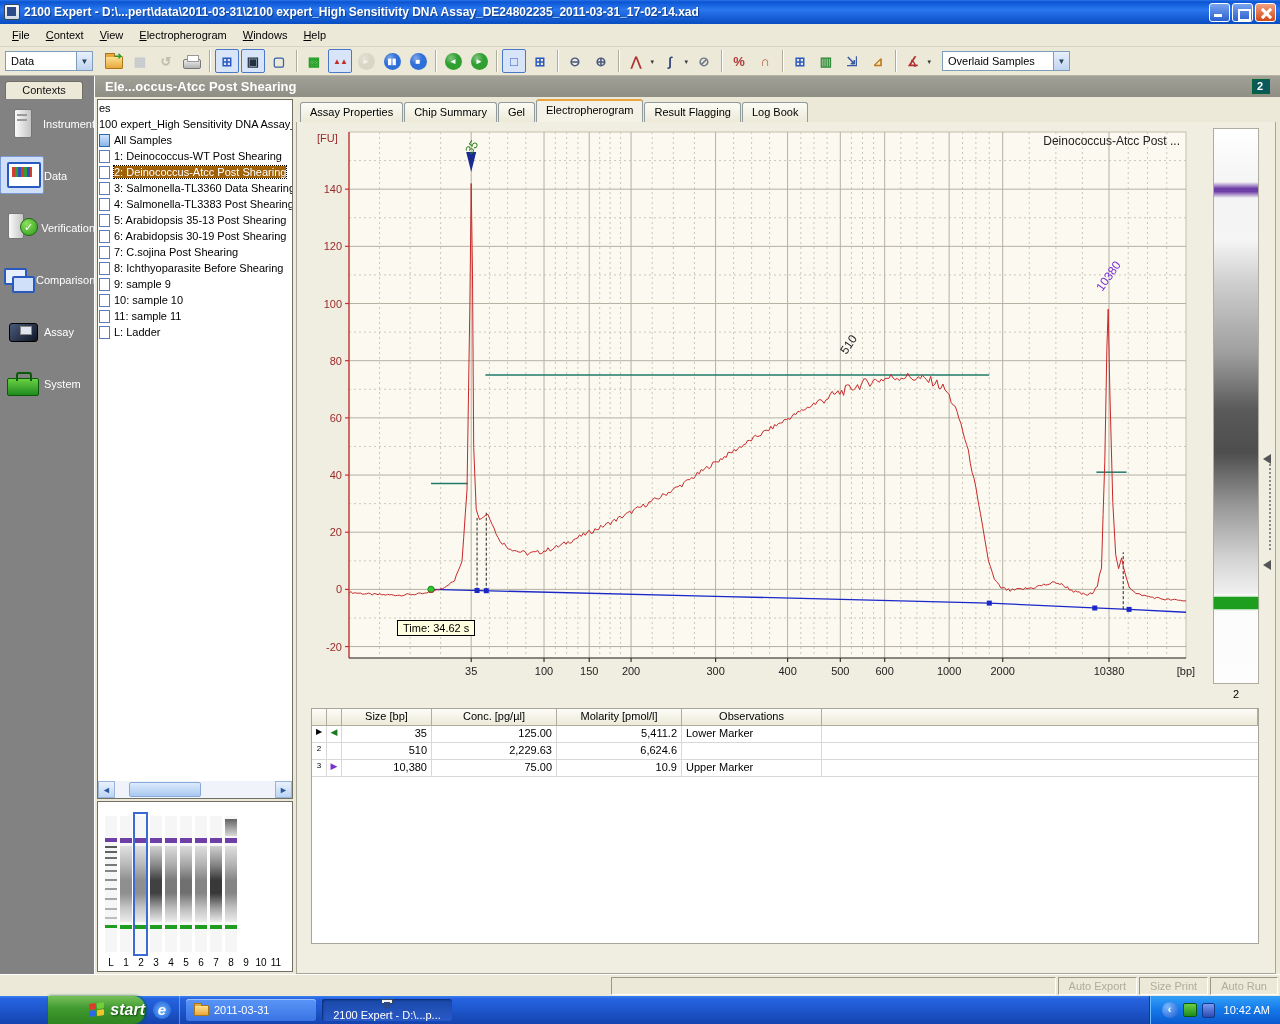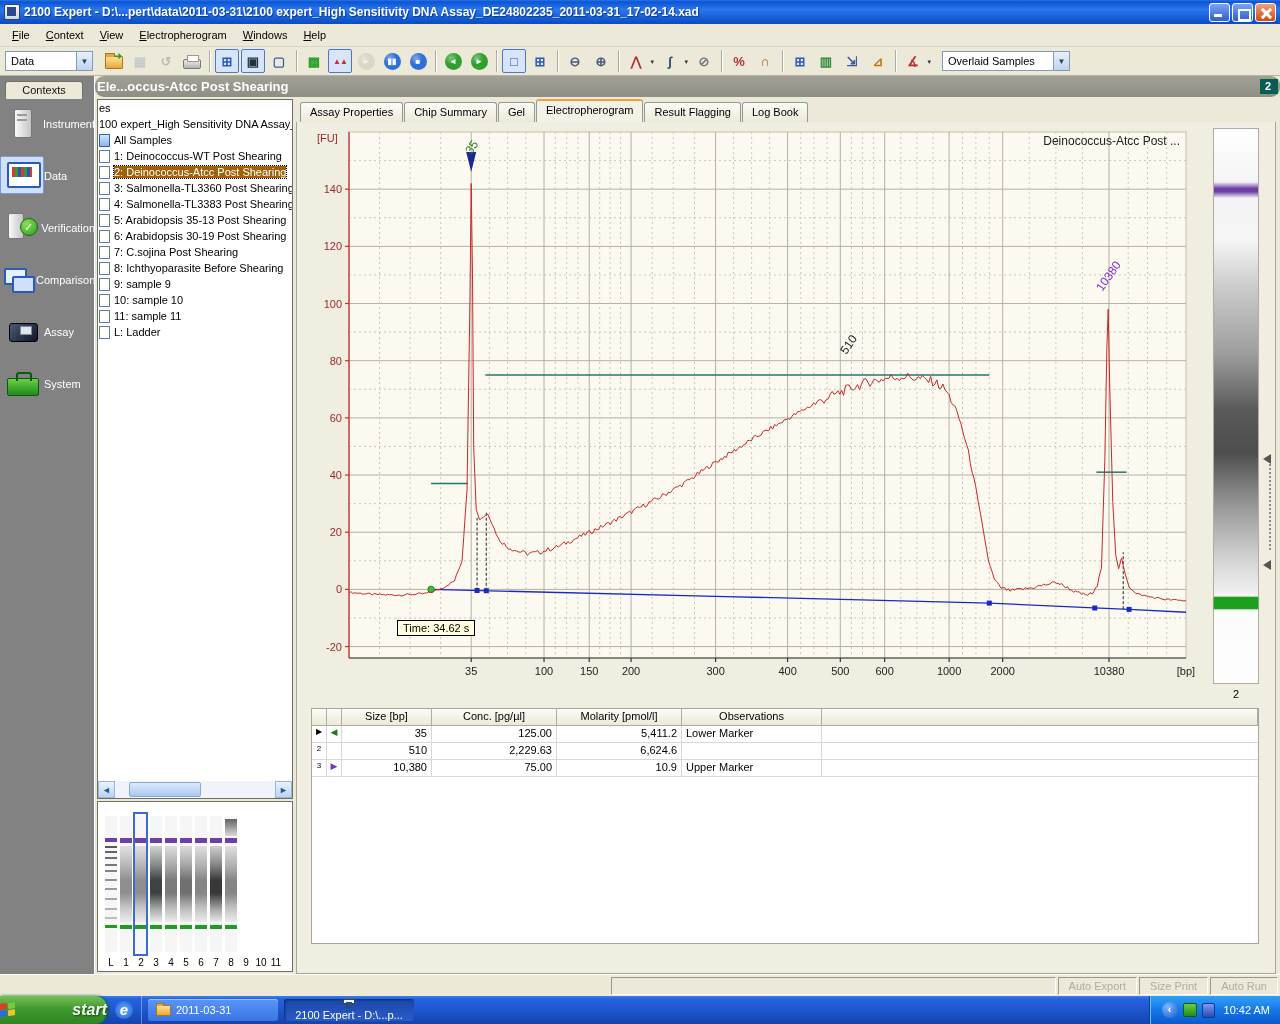--- a/index.html
+++ b/index.html
@@ -87,21 +87,21 @@
   .minigel { position:absolute; left:97px; top:801px; width:196px; height:171px; background:#fff; border:1px solid #716f64; }
   .mg-lanes { position:absolute; left:7px; top:14px; height:136px; display:flex; gap:3px; }
   .mg-lane { width:12px; height:136px; position:relative; background:#f6f6f6; }
   .mg-lane.empty { background:transparent; }
   .mg-band { position:absolute; left:0; width:100%; }
   .mg-labels { position:absolute; left:7px; bottom:3px; display:flex; gap:3px; }
   .mg-labels span { width:12px; text-align:center; font-size:10px; }
   .mg-sel { position:absolute; border:2px solid #3a6ad4; left:0; top:0; }
 
   
-  .header-bar { position:absolute; left:95px; top:76px; width:1185px; height:21px; background:linear-gradient(#a2a198,#8f8e85); color:#fff; font-weight:bold; font-size:13px; display:flex; align-items:center; padding:0 2px;border-radius:9px; }
+  .header-bar { position:absolute; left:95px; top:76px; width:1185px; height:21px; background:linear-gradient(#a2a198,#8f8e85); color:#fff; font-weight:bold; font-size:13px; display:flex; align-items:center; padding:0 10px; }
   .header-bar .spacer { flex:1; }
   .hdr-ic { width:18px; height:15px; background:#0a5a5a; border:1px solid #063; position:relative; }
   .hdr-ic::after { content:"2"; position:absolute; left:4px; top:0px; color:#fff; font-size:11px; font-weight:bold; }
   .tabs-row { position:absolute; left:300px; top:99px; height:23px; display:flex; align-items:flex-end; }
   .tab { height:20px; padding:0 9px; line-height:19px; background:linear-gradient(#fcfcf4,#ece9d8); border:1px solid #919b9c; border-bottom:none; border-radius:3px 3px 0 0; margin-right:1px; color:#000; }
   .tab.active { height:23px; background:#f4f2e6; border-top:2px solid #e8a33d; font-weight:normal; }
   .content { position:absolute; left:296px; top:122px; width:980px; height:852px; background:#f0eee1; border:1px solid #a8a49a; border-top:none; }
 
   
   #chart-svg { position:absolute; left:0; top:0; }
@@ -143,21 +143,21 @@
   .btab::first-letter { text-decoration:underline; }
 
   
   .statusbar { position:absolute; left:0; top:974px; width:1280px; height:22px; background:#ece9d8; border-top:1px solid #fff; display:flex; align-items:center; justify-content:flex-end; }
   .sb-cell { height:18px; line-height:17px; padding:0 10px; color:#b0ac9e; border:1px solid; border-color:#9a968a #fff #fff #9a968a; margin-right:2px; }
   .sb-cell.wide { width:445px; margin-right:2px; }
 
   
   .taskbar { position:absolute; left:0; top:996px; width:1280px; height:28px;
     background:linear-gradient(180deg,#3a80f0 0%,#2663e0 10%,#1e56cc 50%,#1443ae 100%); display:flex; align-items:center; }
-  .start-btn { width:107px; height:28px; border-radius:0 12px 12px 0; background:linear-gradient(180deg,#77c05a 0%,#3f9a2f 45%,#2f8420 100%); display:flex; align-items:center; justify-content:space-between; gap:5px; box-shadow:1px 0 3px #063; }
+  .start-btn { width:97px; height:28px; border-radius:0 12px 12px 0; background:linear-gradient(180deg,#77c05a 0%,#3f9a2f 45%,#2f8420 100%); display:flex; align-items:center; justify-content:flex-end; gap:5px; box-shadow:1px 0 3px #063;margin-left:48px; }
   .start-btn .txt { color:#fff; font-weight:bold; font-style:italic; font-size:16px; text-shadow:1px 1px 2px #0a4a0a; }
   .winflag { width:16px; height:14px; display:grid; grid-template-columns:7px 7px; grid-template-rows:6px 6px; gap:1px; transform:skewY(-6deg); }
   .winflag i { border-radius:1px; }
   .winflag i:nth-child(1){background:#e23a2a;} .winflag i:nth-child(2){background:#6fce3a;}
   .winflag i:nth-child(3){background:#2a6ae8;} .winflag i:nth-child(4){background:#f0c42a;}
   .qlaunch { display:flex; align-items:center; padding:0 8px; height:28px; border-right:1px solid rgba(255,255,255,.35); }
   .ie-e { color:#fff; font-size:15px; font-weight:bold; font-style:italic; background:radial-gradient(circle,#6ab0ff,#1a5ad0); width:18px; height:18px; border-radius:50%; text-align:center; line-height:17px; }
   .task-btn { height:22px; margin-left:6px; border-radius:3px; display:flex; align-items:center; gap:5px; padding:0 8px; color:#fff; font-size:11px; min-width:130px; max-width:160px; overflow:hidden; white-space:nowrap; }
   .task-btn.normal { background:linear-gradient(180deg,#5a96f8,#3a74e4); box-shadow:inset 0 1px 0 #9ec2ff; }
   .task-btn.pressed { background:linear-gradient(180deg,#1a48a8,#2a5ac8); box-shadow:inset 1px 1px 2px #0a2a70;flex-direction:column; }
@@ -366,21 +366,21 @@
         <div class="tree-row">
           <span class="tr-ic"></span>
           <span class="lbl">1: Deinococcus-WT Post Shearing</span>
         </div>
         <div class="tree-row selected">
           <span class="tr-ic"></span>
           <span class="lbl">2: Deinococcus-Atcc Post Shearing</span>
         </div>
         <div class="tree-row">
           <span class="tr-ic"></span>
-          <span class="lbl">3: Salmonella-TL3360 Post Shearing</span>
+          <span class="lbl">3: Salmonella-TL3360 Data Shearing</span>
         </div>
         <div class="tree-row">
           <span class="tr-ic"></span>
           <span class="lbl">4: Salmonella-TL3383 Post Shearing</span>
         </div>
         <div class="tree-row">
           <span class="tr-ic"></span>
           <span class="lbl">5: Arabidopsis 35-13 Post Shearing</span>
         </div>
         <div class="tree-row">

